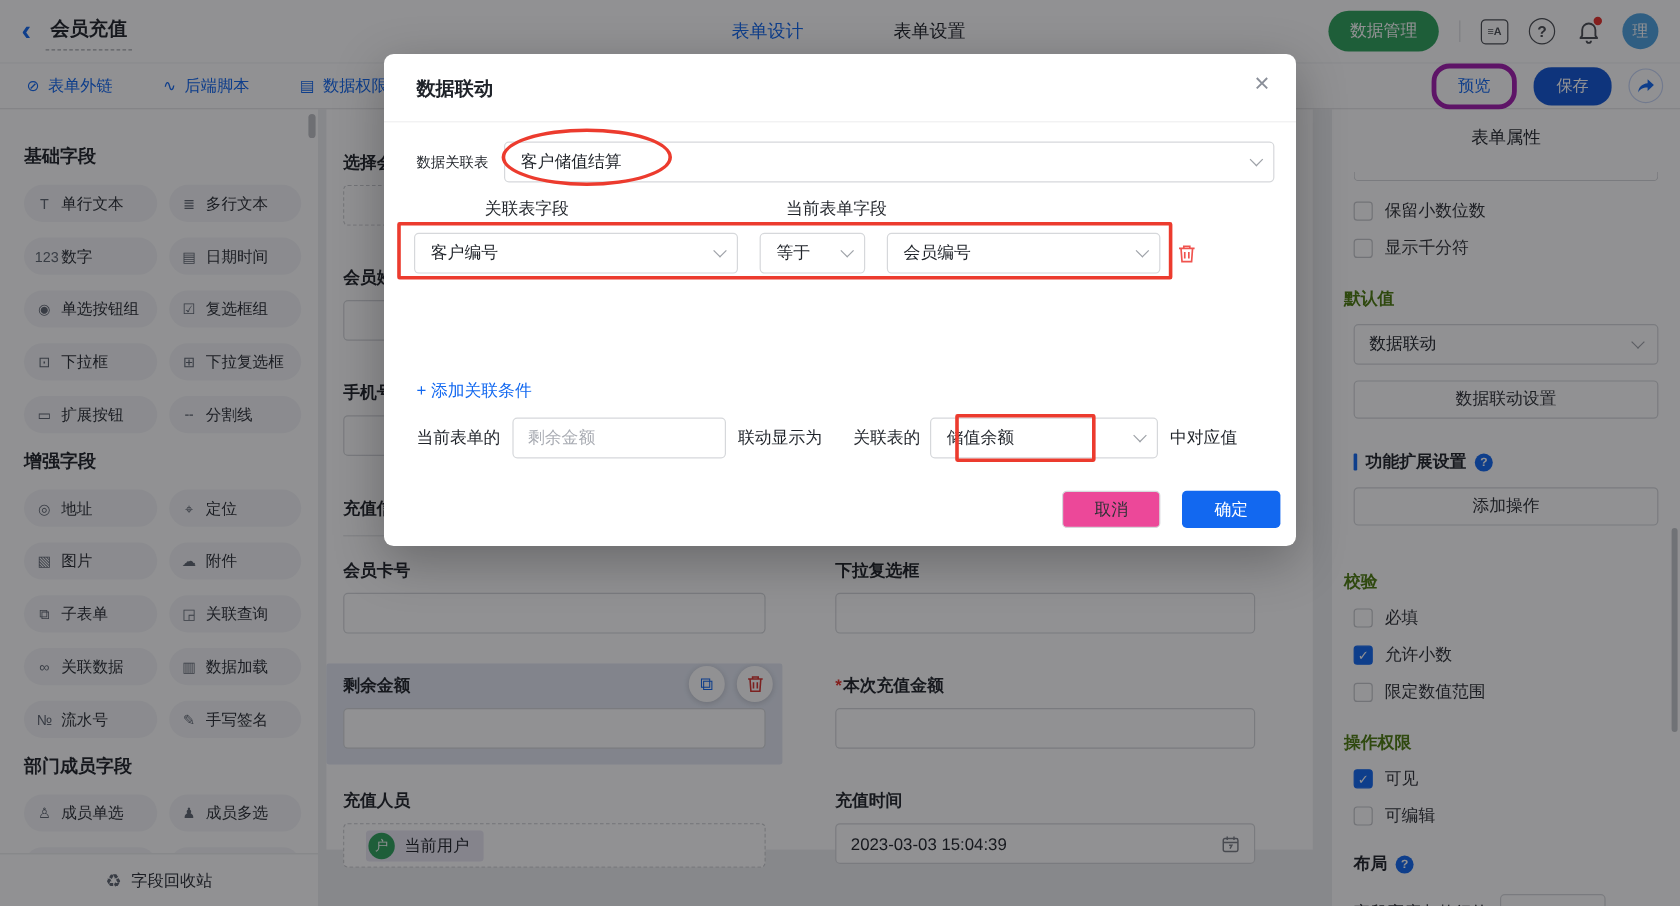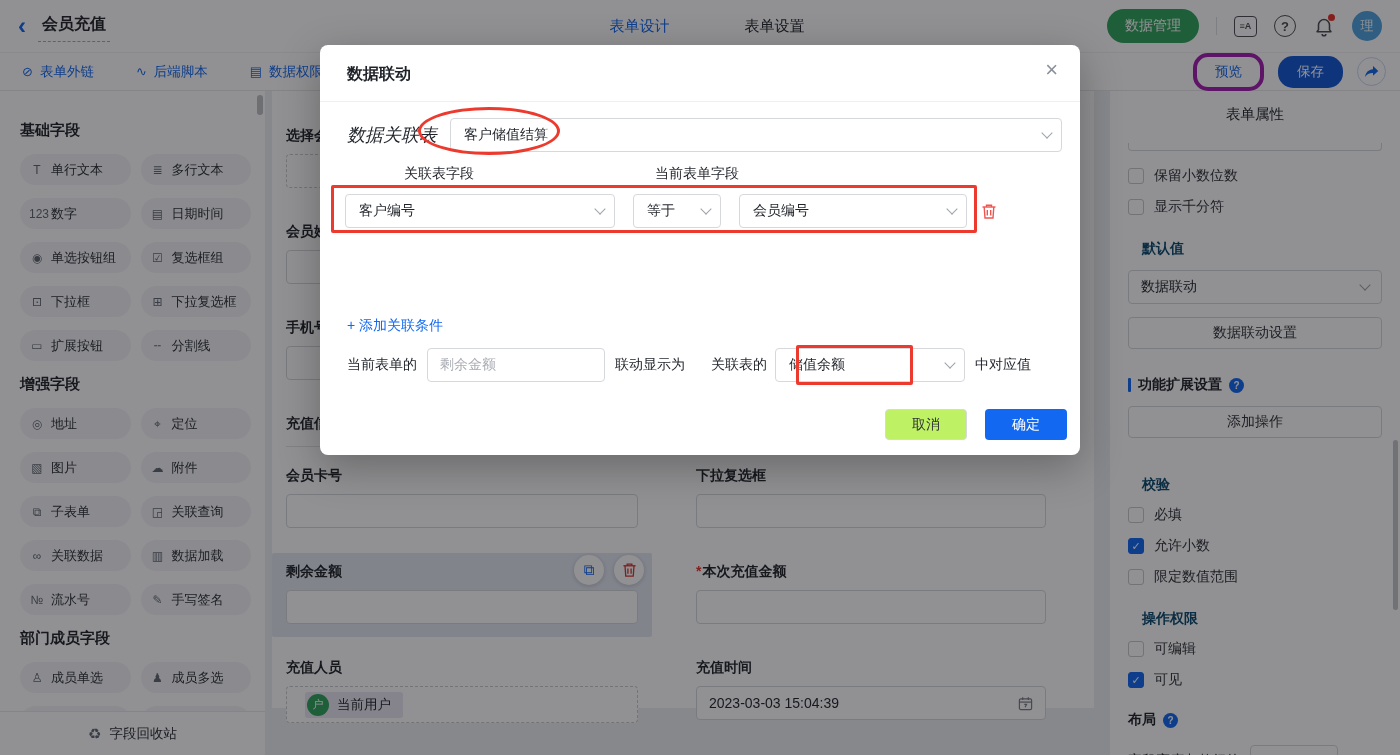--- a/index.html
+++ b/index.html
@@ -64,55 +64,55 @@
   .panel { position:absolute; top:91px; right:0; width:290px; bottom:0; background:#fff; overflow:hidden; }
   .panel-tabs { display:flex; height:48px; padding-top:14px; }
   .ptab { flex:1; text-align:center; font-size:14.5px; color:#1F2329; position:relative; cursor:pointer; }
   .ptab.active { color:#1268F0; font-weight:600; }
   .ptab.active::after { content:""; position:absolute; left:50%; transform:translateX(-50%); bottom:-8px; width:76px; height:3px; background:#1268F0; border-radius:2px; }
   .cut-select { height:8px; border:1px solid #D6D8DB; border-top:none; border-radius:0 0 4px 4px; margin:4px 18px 16px; }
   .cbrow { display:flex; align-items:center; gap:10px; font-size:14px; color:#2F3237; margin:0 18px 13px; cursor:pointer;text-align:right; }
   .cb { width:16px; height:16px; border:1px solid #C6C8CC; border-radius:3px; background:#fff; flex:none; position:relative; }
   .cb.checked { background:#1268F0; border-color:#1268F0; }
   .cb.checked::after { content:"✓"; position:absolute; left:2.5px; top:0.5px; color:#fff; font-size:11px; font-weight:700; }
-  .ptitle { font-size:14px; font-weight:700; color:#0c4a6e; margin:24px 32px 12px; }
+  .ptitle { font-size:14px; font-weight:700; color:#4d7c0f; margin:24px 10px 12px; }
   .pselect { height:34px; border:1px solid #D6D8DB; border-radius:4px; margin:0 18px 13px; display:flex; align-items:center; justify-content:space-between; padding:0 12px; font-size:14px; color:#1F2329; cursor:pointer; background:#fff; }
   .pbtn { height:32px; border:1px solid #D6D8DB; border-radius:4px; margin:0 18px; display:flex; align-items:center; justify-content:center; font-size:14px; color:#2F3237; background:#fff; cursor:pointer; }
   .ext-title { display:flex; align-items:center; gap:7px; margin:27px 18px 12px; font-size:14px; font-weight:700; color:#1F2329; }
   .blue-bar { width:3px; height:14px; background:#1268F0; border-radius:1px; }
   .qmark { width:15px; height:15px; border-radius:50%; background:#1268F0; color:#fff; font-size:10px; display:flex; align-items:center; justify-content:center; font-weight:700; }
   .vtitle { margin-top:38px; }
   .layout-row { display:flex; align-items:center; gap:10px; margin:16px 12px 0 18px; font-size:14px; color:#2F3237; }
   .wselect { width:88px; height:32px; border:1px solid #D6D8DB; border-radius:4px; display:flex; align-items:center; justify-content:space-between; padding:0 10px; cursor:pointer; }
   .pthumb { position:absolute; right:2px; top:349px; width:5px; height:170px; background:#C4C6CA; border-radius:3px; }
 
   .chev { width:8px; height:8px; border-right:1.6px solid #9EA2A8; border-bottom:1.6px solid #9EA2A8; transform:rotate(45deg); flex:none; margin-left:8px; margin-top:-4px; }
 
   
   .overlay { position:absolute; inset:0; background:rgba(10,12,16,0.45); z-index:5; }
   .modal { position:absolute; left:320px; top:45px; width:760px; height:410px; background:#fff; border-radius:8px; box-shadow:0 12px 42px rgba(0,0,0,.28); z-index:6; }
   .m-title { position:absolute; left:27px; top:19px; font-size:16px; font-weight:600; color:#1F2329; }
   .m-close { position:absolute; right:22px; top:14px; font-size:22px; color:#8A8F99; cursor:pointer; line-height:1; }
   .m-hr { position:absolute; top:56px; left:0; right:0; height:1px; background:#EFEFF1; }
   .m-row1 { position:absolute; left:27px; top:73px; right:18px; display:flex; align-items:center; gap:13px; }
-  .m-lbl { font-size:18px; color:#1F2329; white-space:nowrap;font-style:italic; }
+  .m-lbl { font-size:12px; color:#1F2329; white-space:nowrap; }
   .m-sel { height:34px; border:1px solid #D6D8DB; border-radius:4px; display:flex; align-items:center; justify-content:space-between; padding:0 10px 0 13px; font-size:14px; color:#1F2329; background:#fff; cursor:pointer; }
   .m-sel.big { flex:1; }
   .m-colheads span { position:absolute; top:120px; font-size:14px; color:#1F2329; }
   .m-ch1 { left:84px; } .m-ch2 { left:335px; }
   .m-condrow { position:absolute; left:25px; top:149px; display:flex; align-items:center; gap:18px; }
   .w270 { width:270px; } .w88 { width:88px; } .w276 { width:228px; }
   .m-trash { color:#F0544F; cursor:pointer; display:flex; margin-left:-4px; }
   .m-add { position:absolute; left:27px; top:272px; color:#1268F0; font-size:14px; cursor:pointer; }
   .m-maprow { position:absolute; left:27px; top:303px; display:flex; align-items:center; font-size:14px; color:#1F2329; }
   .m-input { width:178px; height:34px; border:1px solid #D6D8DB; border-radius:4px; display:flex; align-items:center; padding:0 12px; color:#A9ACB3; margin:0 10px; background:#fff; }
   .gap26 { margin-left:26px; } .gap8 { margin-left:8px; } .gap10 { margin-left:10px; }
   .w190 { width:190px; }
   .m-btns { position:absolute; right:13px; top:364px; display:flex; gap:18px; }
-  .btn-cancel { width:82px; height:31px; border:1px solid #D6D8DB; border-radius:4px; background:#bef264; color:#2F3237; font-size:14px; cursor:pointer;font-family:Liberation Serif, serif; }
+  .btn-cancel { width:82px; height:31px; border:1px solid #D6D8DB; border-radius:4px; background:#ec4899; color:#2F3237; font-size:14px; cursor:pointer;font-family:Liberation Serif, serif; }
   .btn-ok { width:82px; height:31px; border:none; border-radius:4px; background:#1268F0; color:#fff; font-size:14px; cursor:pointer; }
 
   
   .ann { position:absolute; border:3px solid #EC3B2E; pointer-events:none; z-index:7; }
   .ann-ellipse { left:98px; top:62px; width:142px; height:48px; border-radius:50%; }
   .ann-rect1 { left:11px; top:140px; width:646px; height:48px; border-radius:2px; }
   .ann-rect2 { left:476px; top:300px; width:117px; height:40px; border-radius:2px; }
 </style>
 </head>
 <body>
@@ -426,27 +426,27 @@
 
         <div class="cbrow">
           <span class="cb"></span>
           <span>限定数值范围</span>
         </div>
       </div>
     <div class="ptitle">操作权限</div>
     <div>
 
         <div class="cbrow">
+          <span class="cb checked"></span>
+          <span>可见</span>
+        </div>
+
+        <div class="cbrow">
           <span class="cb"></span>
           <span>可编辑</span>
-        </div>
-
-        <div class="cbrow">
-          <span class="cb checked"></span>
-          <span>可见</span>
         </div>
       </div>
     <div class="ext-title" style="margin-top:22px">
       <span>布局</span>
       <span class="qmark">?</span>
     </div>
     <div class="layout-row">
       <span>字段宽度占整行的</span>
       <span class="wselect">
         <span>1/2</span>

